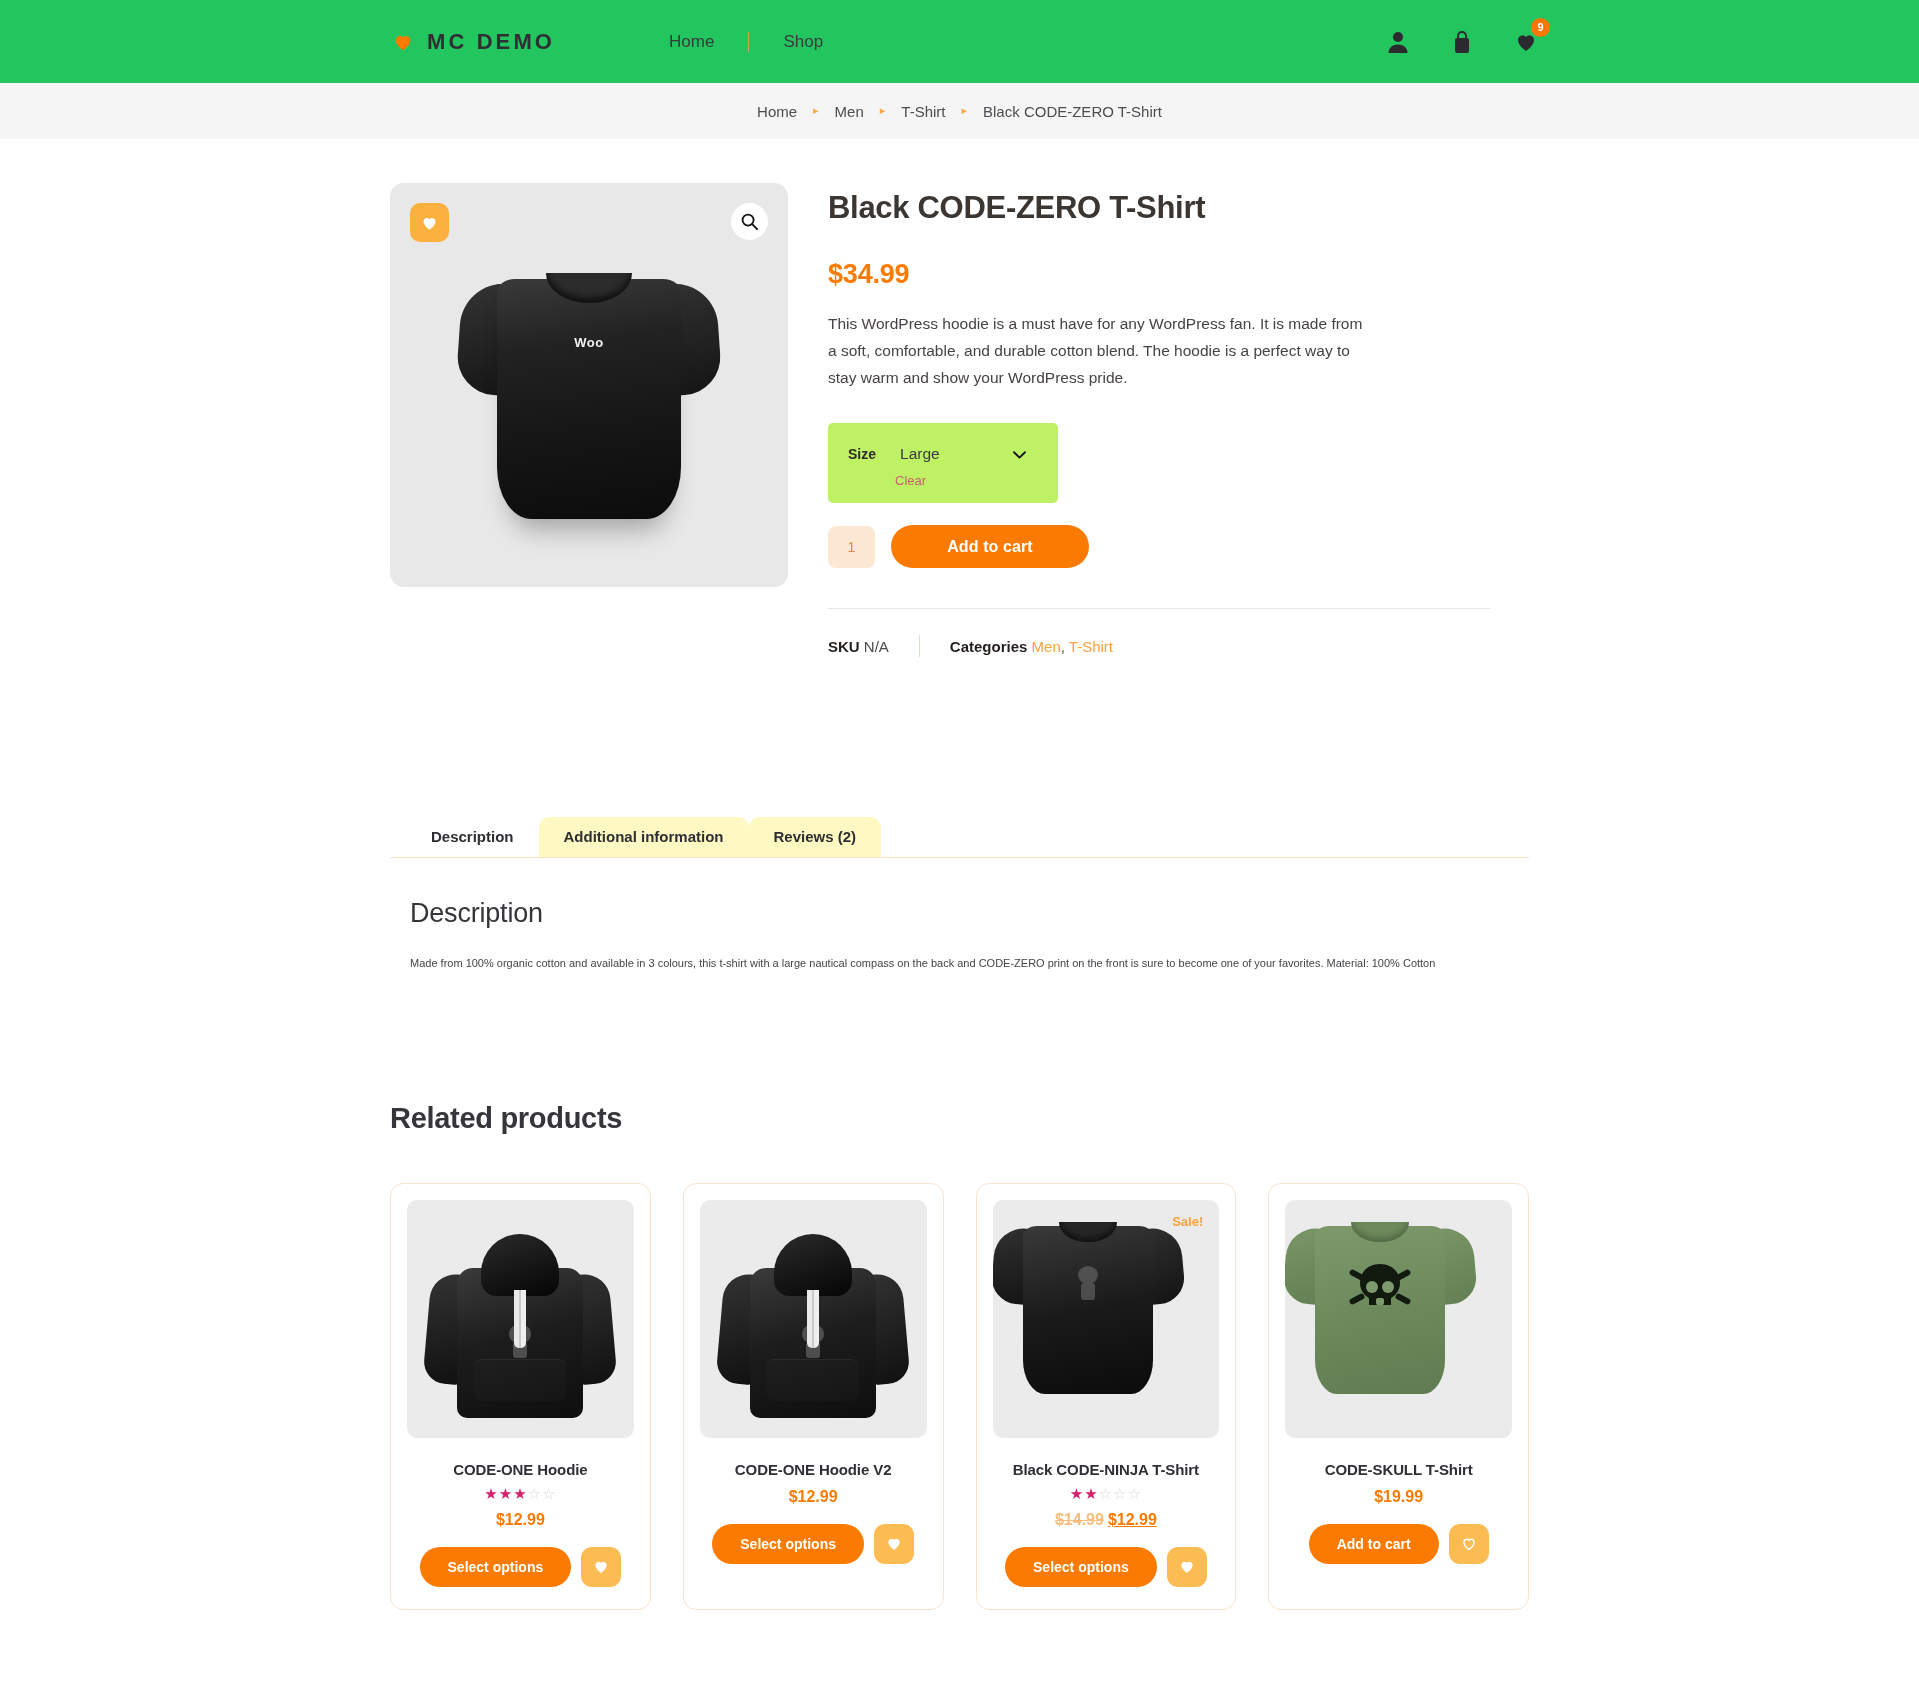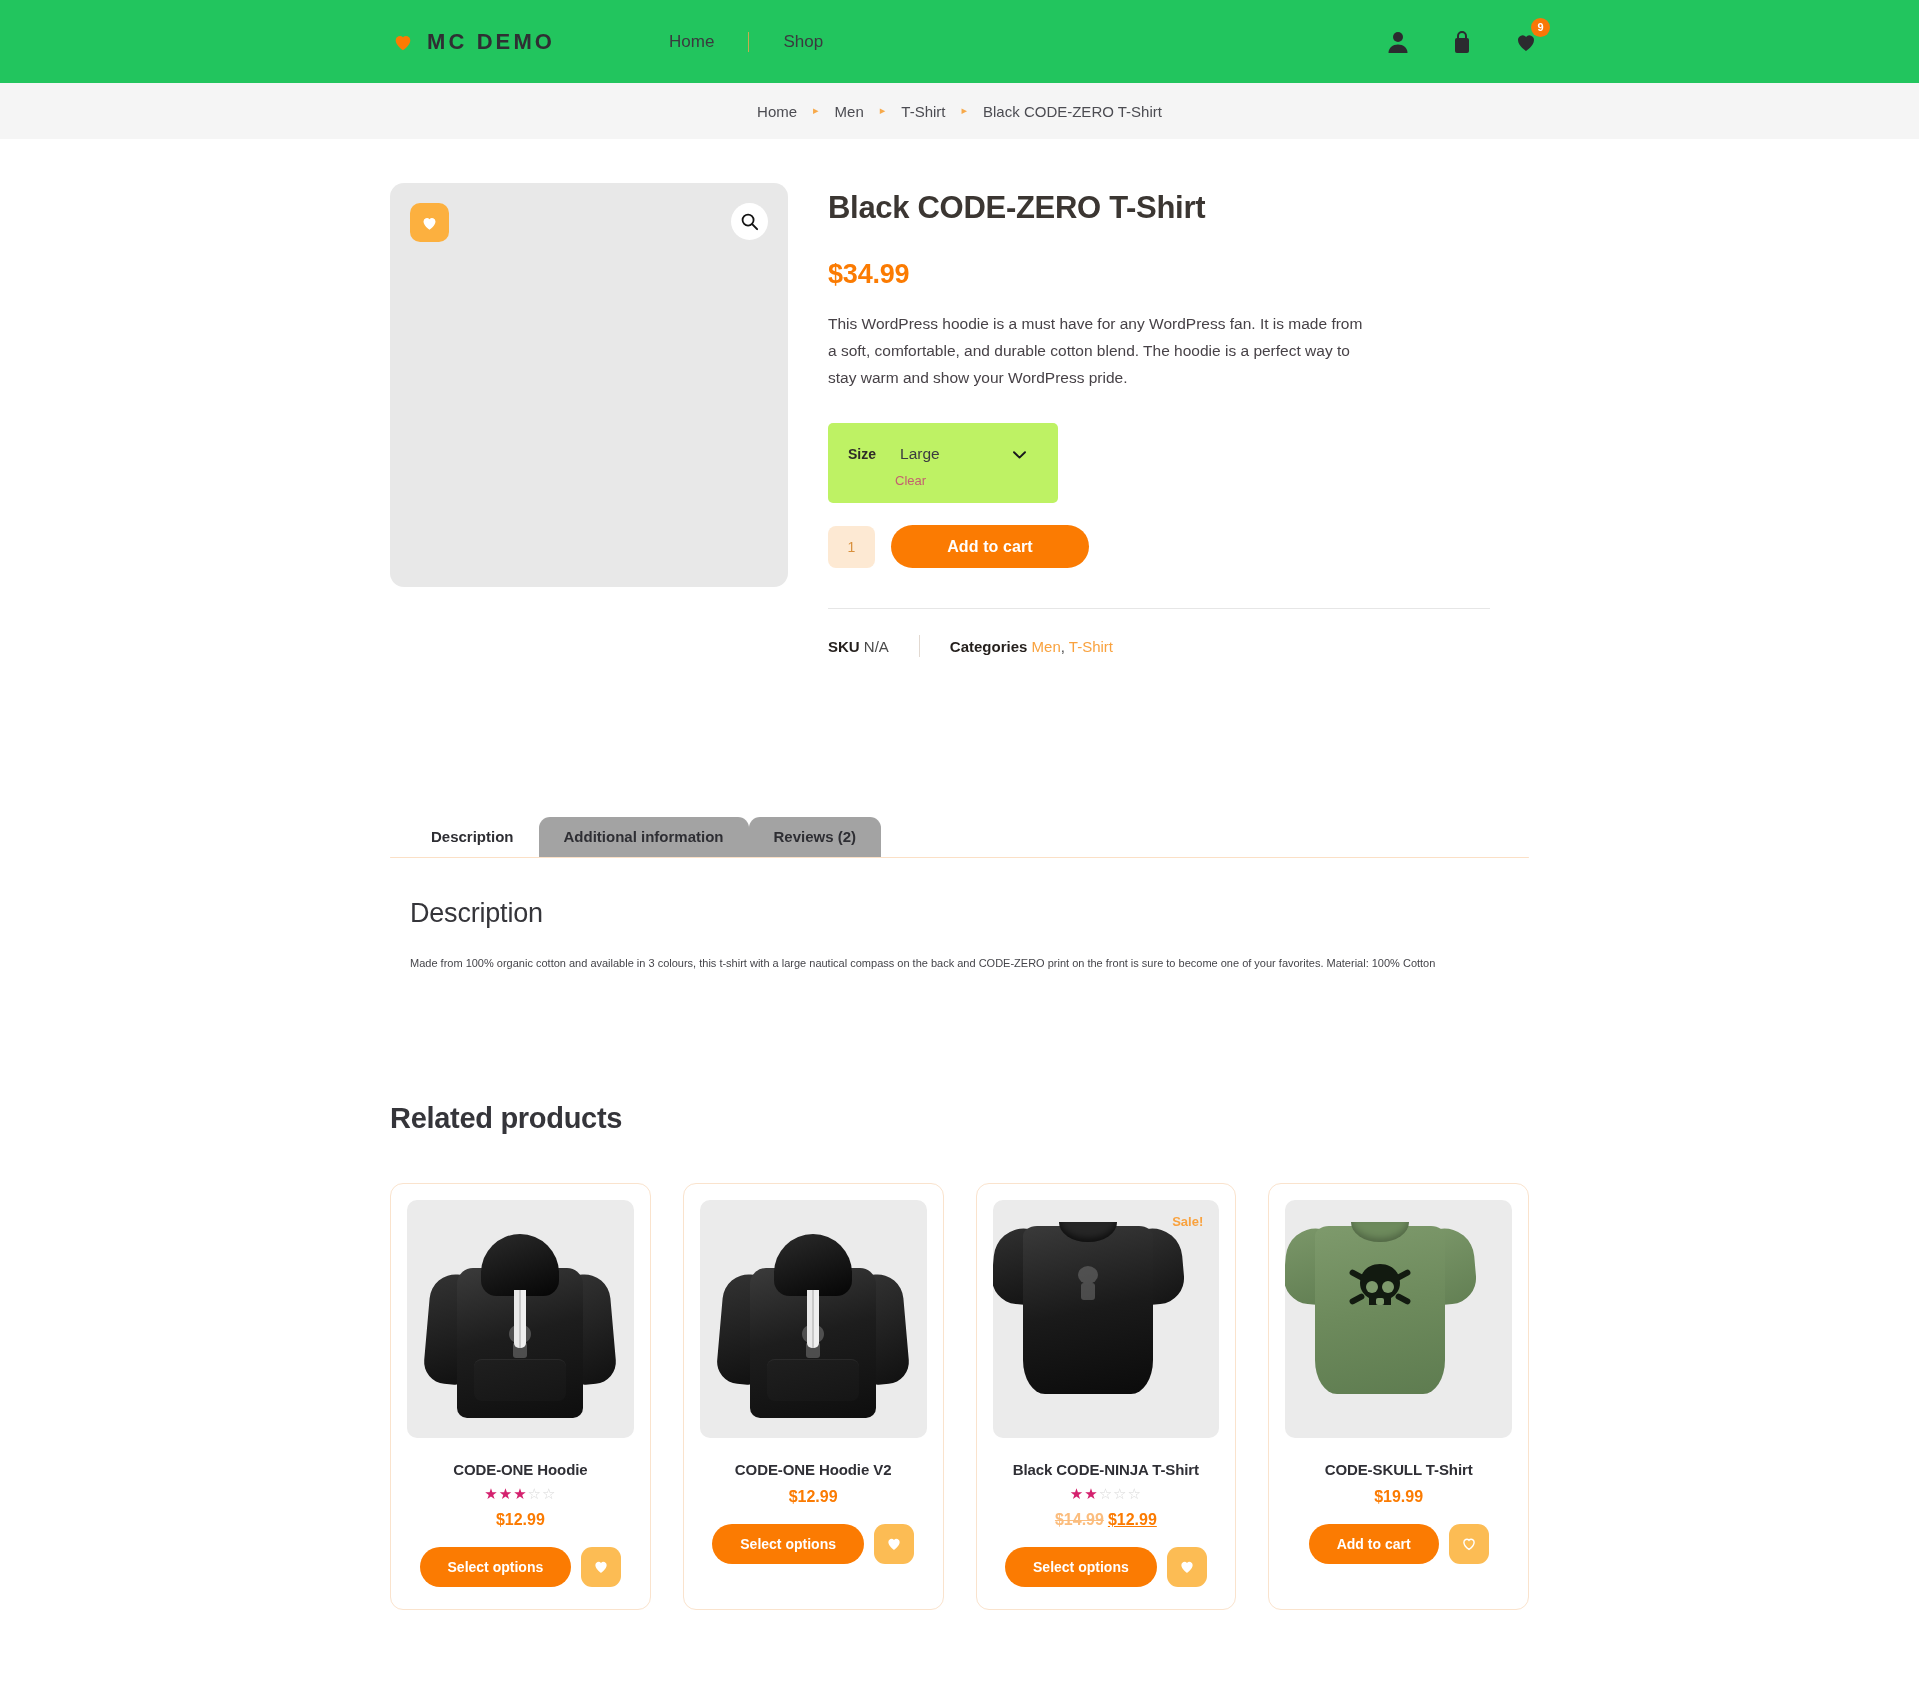--- a/index.html
+++ b/index.html
@@ -282,21 +282,21 @@
     display: flex;
     align-items: flex-end;
     position: relative;
     z-index: 2;
     padding-left: 16px;
   }
   .tab {
     font-size: 15px;
     font-weight: 700;
     color: #2e2e33;
-    background: #a3a3a3;
+    background: #fef9c3;
     border: 0;
     padding: 11px 25px 12px;
     border-radius: 11px 11px 0 0;
     cursor: pointer;
     font-family: "Liberation Sans", sans-serif;
     position: relative;
   }
   .tab.active { background: #ffffff; }
   .tab.active::before,
   .tab.active::after {
@@ -553,20 +553,27 @@
         <svg width="19" height="18" viewBox="0 0 24 24" aria-hidden="true">
           <path fill="#ffffff" d="M12 21s-8-5.2-8-11a4.6 4.6 0 0 1 8-3.1A4.6 4.6 0 0 1 20 10c0 5.8-8 11-8 11z"></path>
         </svg>
       </button>
       <button class="zoom-circle" aria-label="Zoom">
         <svg width="19" height="19" viewBox="0 0 20 20" aria-hidden="true">
           <circle cx="8.5" cy="8.5" r="5.8" fill="none" stroke="#141414" stroke-width="1.9"></circle>
           <line x1="12.8" y1="12.8" x2="18" y2="18" stroke="#141414" stroke-width="2.1" stroke-linecap="round"></line>
         </svg>
       </button>
+      <div class="tee">
+        <div class="tee-sleeve-l"></div>
+        <div class="tee-sleeve-r"></div>
+        <div class="tee-body"></div>
+        <div class="tee-collar"></div>
+        <div class="tee-logo">Woo</div>
+      </div>
     </div>
   </div>
 
   <div class="summary">
     <h1 class="product-title">Black CODE-ZERO T-Shirt</h1>
     <div class="product-price">$34.99</div>
     <p class="product-desc">This WordPress hoodie is a must have for any WordPress fan. It is made from a soft, comfortable, and durable cotton blend. The hoodie is a perfect way to stay warm and show your WordPress pride.</p>
 
     <div class="variations">
       <div class="var-row">

